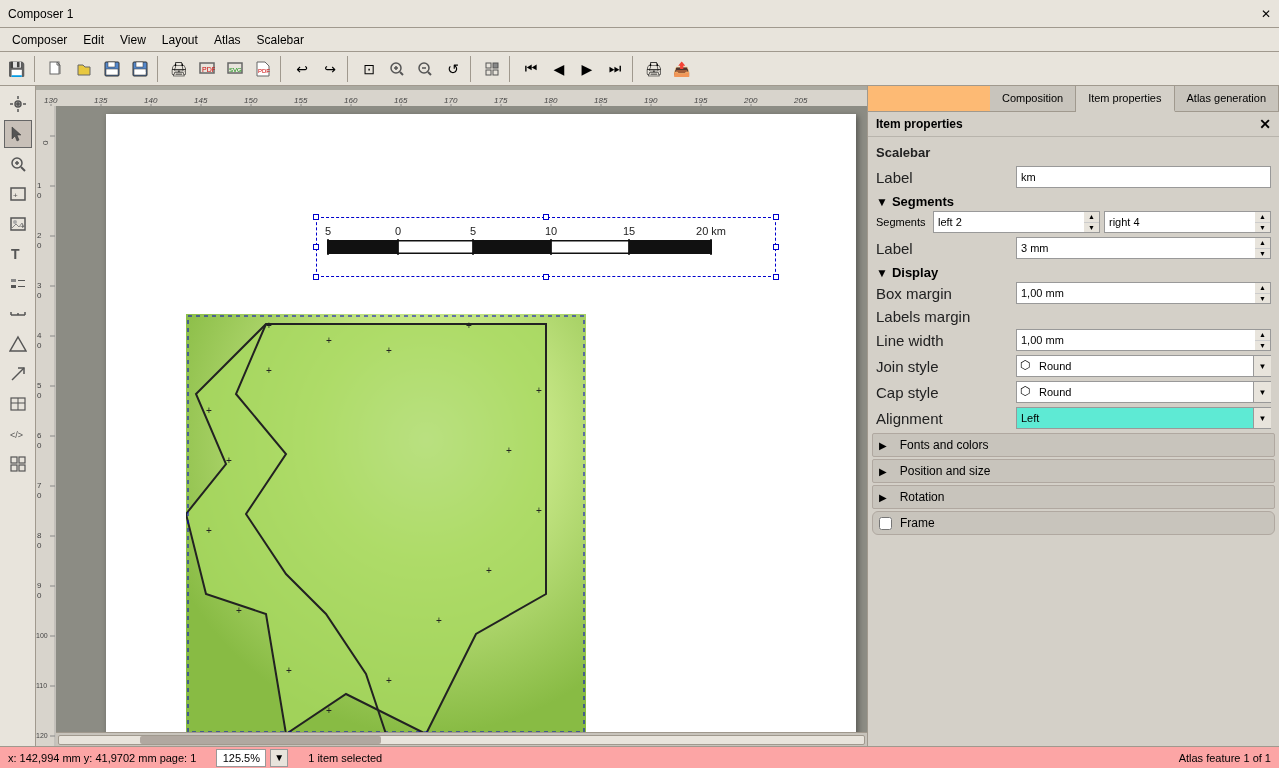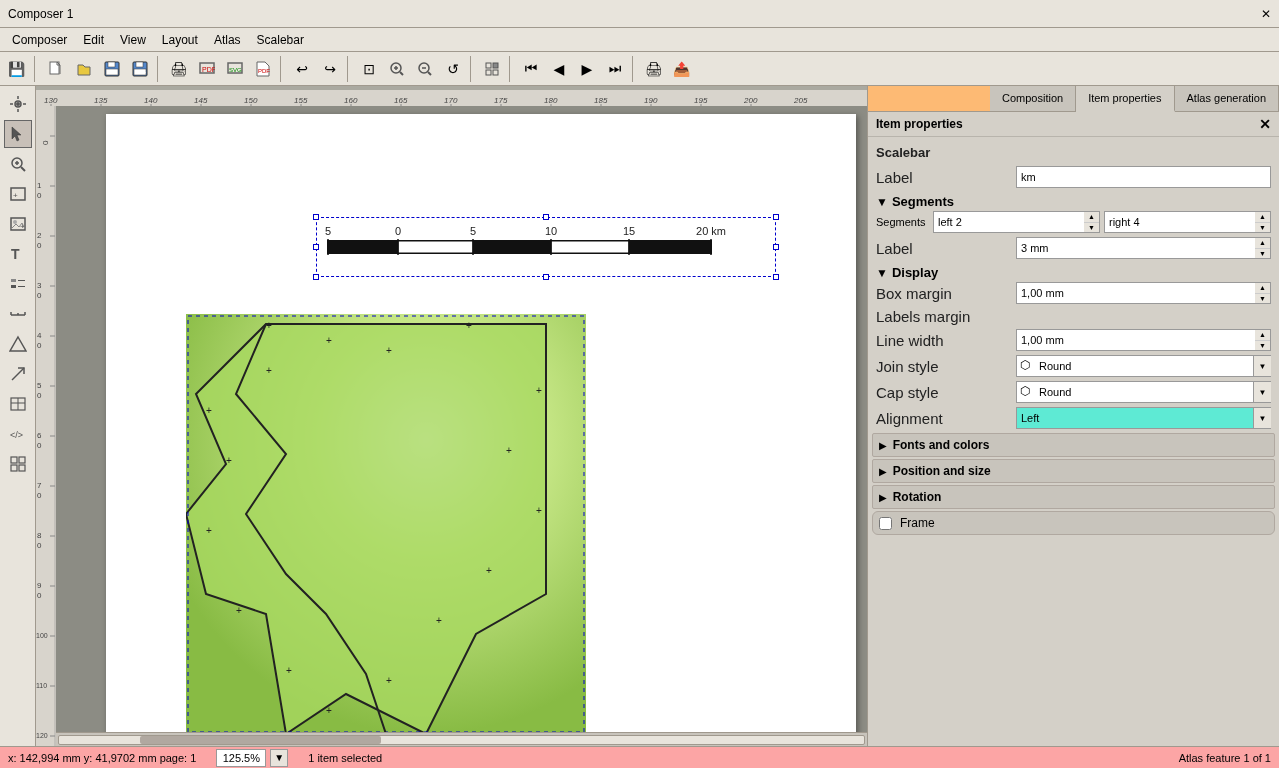--- a/index.html
+++ b/index.html
@@ -195,21 +195,21 @@
       display: flex;
       align-items: center;
       padding: 4px 6px;
       cursor: pointer;
       background: #c8c4bc;
       border: 1px solid #b0a8a0;
       border-radius: 2px;
       margin-bottom: 2px;
     }
     .collapsible-arrow { margin-right: 6px; font-size: 10px; }
-    .collapsible-label { font-size: 12px; font-weight: 700; }
+    .collapsible-label { font-size: 12px; font-weight: 400; margin-left: 7px; }
 
     
     #status-bar {
       height: 22px;
       background: #fca5a5;
       border-top: 1px solid #a0998e;
       display: flex;
       align-items: center;
       padding: 0 8px;
       font-size: 11px;

